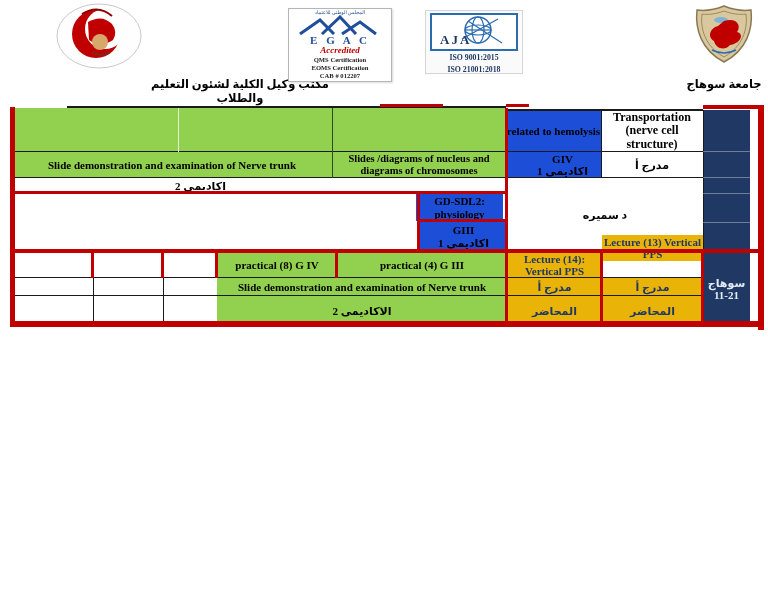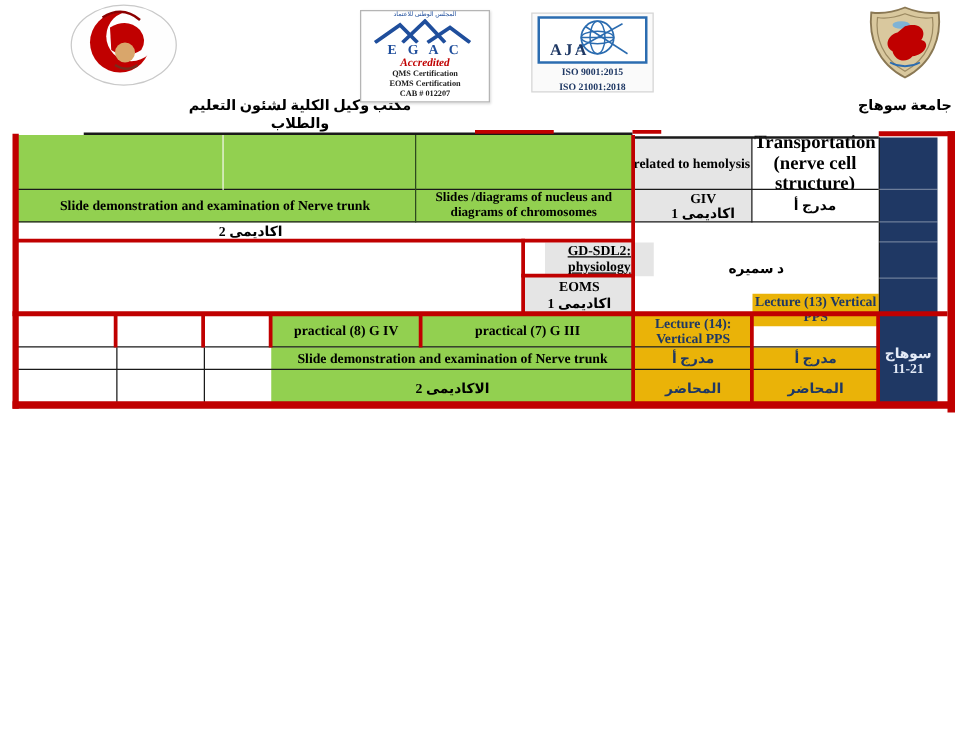--- a/index.html
+++ b/index.html
@@ -2,21 +2,21 @@
 <html><head>
 <meta charset="utf-8">
 <style>
   html,body{margin:0;padding:0;background:#fff;}
   #canvas{position:relative;width:768px;height:593px;background:#ffffff;overflow:hidden;
           font-family:"Liberation Serif","DejaVu Sans",serif;}
   .cell{position:absolute;box-sizing:border-box;display:flex;flex-direction:column;
         align-items:center;justify-content:center;text-align:center;
         font-weight:bold;font-size:11px;line-height:1.12;color:#000;}
   .green{background:#92D050;}
-  .peach{background:#e5e5e5;}
+  .peach{background:#1d4ed8;}
   .cyan{background:#eab308;color:#1F3864;}
   .white{background:#ffffff;}
   .line{position:absolute;}
   .bl{background:#1a1a1a;}
   .rl{background:#C00000;}
   .wl{background:rgba(255,255,255,0.35);}
   
   #crest{position:absolute;left:54px;top:2px;width:90px;height:70px;}
   #office-label{position:absolute;left:148px;top:77px;width:184px;height:16px;
       font-size:11.5px;font-weight:bold;text-align:center;}
@@ -33,30 +33,30 @@
   #aja .ajaname{position:absolute;left:8px;bottom:1px;font-size:13px;font-weight:bold;color:#1F3864;letter-spacing:2px;margin-top:21px;}
   #aja .iso{font-size:7.8px;font-weight:bold;color:#1F3864;line-height:1.25;margin-top:2px;text-align:center;}
   #shield{position:absolute;left:690px;top:3px;width:68px;height:62px;}
   #univ-label{position:absolute;left:686px;top:77px;width:76px;height:16px;
       font-size:11.5px;font-weight:bold;text-align:center;}
   
   #a1g1{left:12px;top:108px;width:166px;height:44px;}
   #a1g2{left:178px;top:108px;width:154px;height:44px;}
   #a1g3{left:332px;top:108px;width:174px;height:44px;}
   #a1peach{left:506px;top:110px;width:95px;height:42px;}
-  #a1white{left:601px;top:110px;width:102px;height:42px;font-size:15px;padding:0 3px;}
+  #a1white{left:601px;top:110px;width:102px;height:42px;font-size:12px;padding:0 3px;}
   #navycol{left:703px;top:110px;width:47px;height:216px;position:absolute;background:#1F3864;}
   #a2g1{left:12px;top:152px;width:320px;height:26px;}
   #a2g2{left:332px;top:152px;width:174px;height:26px;font-size:10.5px;}
   #a2peach{left:506px;top:152px;width:113px;height:26px;}
   #a2white{left:601px;top:152px;width:102px;height:26px;}
   #a3{left:12px;top:178px;width:495px;height:16px;padding-right:118px;}
   #dsamira{left:507px;top:178px;width:196px;height:74px;}
   #bigwhite{left:12px;top:194px;width:406px;height:58px;}
-  #gdsdl2{left:436px;top:194px;width:87px;height:27px;padding:0 6px;text-decoration:underline;}
+  #gdsdl2{left:416px;top:194px;width:87px;height:27px;padding:0 6px;}
   #giii{left:420px;top:221px;width:87px;height:31px;}
   #bwblock{left:12px;top:252px;width:205px;height:74px;}
   #b1g1{left:217px;top:252px;width:120px;height:26px;}
   #b1g2{left:337px;top:252px;width:170px;height:26px;}
   #b2g{left:217px;top:278px;width:290px;height:18px;}
   #b3g{left:217px;top:296px;width:290px;height:30px;}
   #b1c1{left:507px;top:252px;width:95px;height:26px;}
   #b1c2{left:602px;top:235px;width:101px;height:26px;font-family:Liberation Serif, serif;}
   #b2c1{left:507px;top:278px;width:95px;height:18px;}
   #b2c2{left:602px;top:278px;width:101px;height:18px;}
@@ -135,27 +135,27 @@
       <span>GIV</span>
       <span dir="rtl">اكاديمى 1</span>
     </div>
     <div class="cell white" id="a2white" dir="rtl">مدرج أ</div>
 
     <div class="cell white" id="a3" dir="rtl">اكاديمى 2</div>
     <div class="cell white" id="dsamira" dir="rtl">د سميره</div>
     <div class="cell white" id="bigwhite"></div>
     <div class="cell peach" id="gdsdl2">GD-SDL2: physiology</div>
     <div class="cell peach" id="giii">
-      <span>EOMS</span>
+      <span>GIII</span>
       <span dir="rtl">اكاديمى 1</span>
     </div>
 
     <div class="cell white" id="bwblock"></div>
     <div class="cell green" id="b1g1">practical (8) G IV</div>
-    <div class="cell green" id="b1g2">practical (7) G III</div>
+    <div class="cell green" id="b1g2">practical (4) G III</div>
     <div class="cell green" id="b2g">Slide demonstration and examination of Nerve trunk</div>
     <div class="cell green" id="b3g" dir="rtl">الاكاديمى 2</div>
     <div class="cell cyan" id="b1c1">Lecture (14): Vertical PPS</div>
     <div class="cell cyan" id="b1c2">Lecture (13) Vertical PPS</div>
     <div class="cell cyan" id="b2c1" dir="rtl">مدرج أ</div>
     <div class="cell cyan" id="b2c2" dir="rtl">مدرج أ</div>
     <div class="cell cyan" id="b3c1" dir="rtl">المحاضر</div>
     <div class="cell cyan" id="b3c2" dir="rtl">المحاضر</div>
     <div class="cell" id="daycell">
       <span dir="rtl">سوهاج</span>

